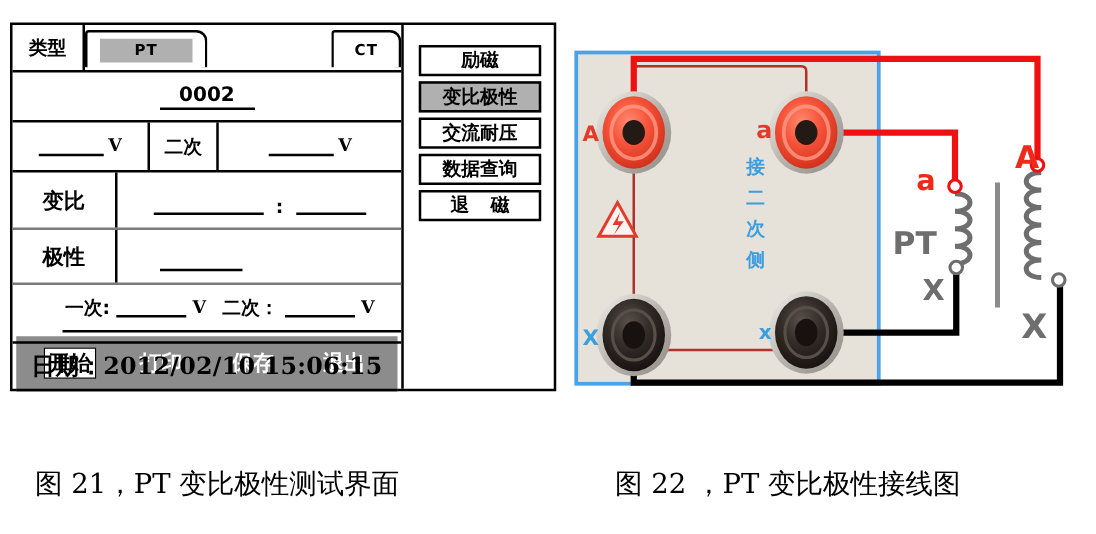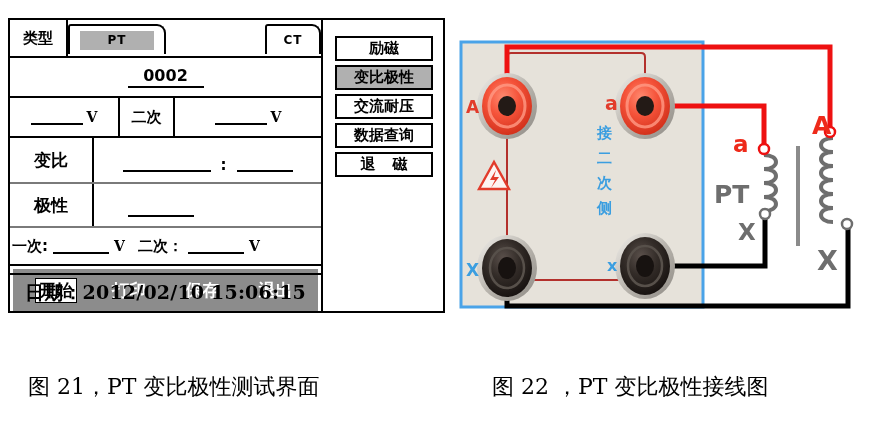--- a/index.html
+++ b/index.html
@@ -83,21 +83,21 @@
   .bl-long{display:inline-block;border-bottom:2px solid #000;width:88px;height:12px;}
   .bl-short{display:inline-block;border-bottom:2px solid #000;width:56px;height:12px;}
   .colon{font-size:15px;font-weight:bold;line-height:10px;}
 
   
   #pol-row{height:44px;border-bottom:2px solid #7a7a7a;}
   #pol-vals{flex:1;height:100%;display:flex;align-items:center;justify-content:flex-start;padding-left:34px;padding-top:10px;box-sizing:border-box;}
   .bl-mid{display:inline-block;border-bottom:2px solid #000;width:66px;height:12px;}
 
   
-  #meas-row{height:38px;border-bottom:2px solid #000;display:flex;align-items:center;padding-left:2px;gap:5px;box-sizing:border-box;}
+  #meas-row{height:38px;border-bottom:2px solid #000;display:flex;align-items:center;padding-left:2px;gap:5px;box-sizing:border-box;margin-left:40px;}
   .meas-lab{font-size:15px;font-weight:bold;}
   .bl-meas{display:inline-block;border-bottom:2px solid #000;width:56px;height:13px;vertical-align:-3px;}
 
   
   #action-bar{
     height:44px;background:#8c8c8c;margin:3px;box-sizing:border-box;
     display:flex;align-items:center;justify-content:space-around;padding:0 6px;
     border-bottom:2px solid #000;
   }
   .act{font-size:17px;font-weight:bold;color:#ffffff;padding:1px 4px;}

